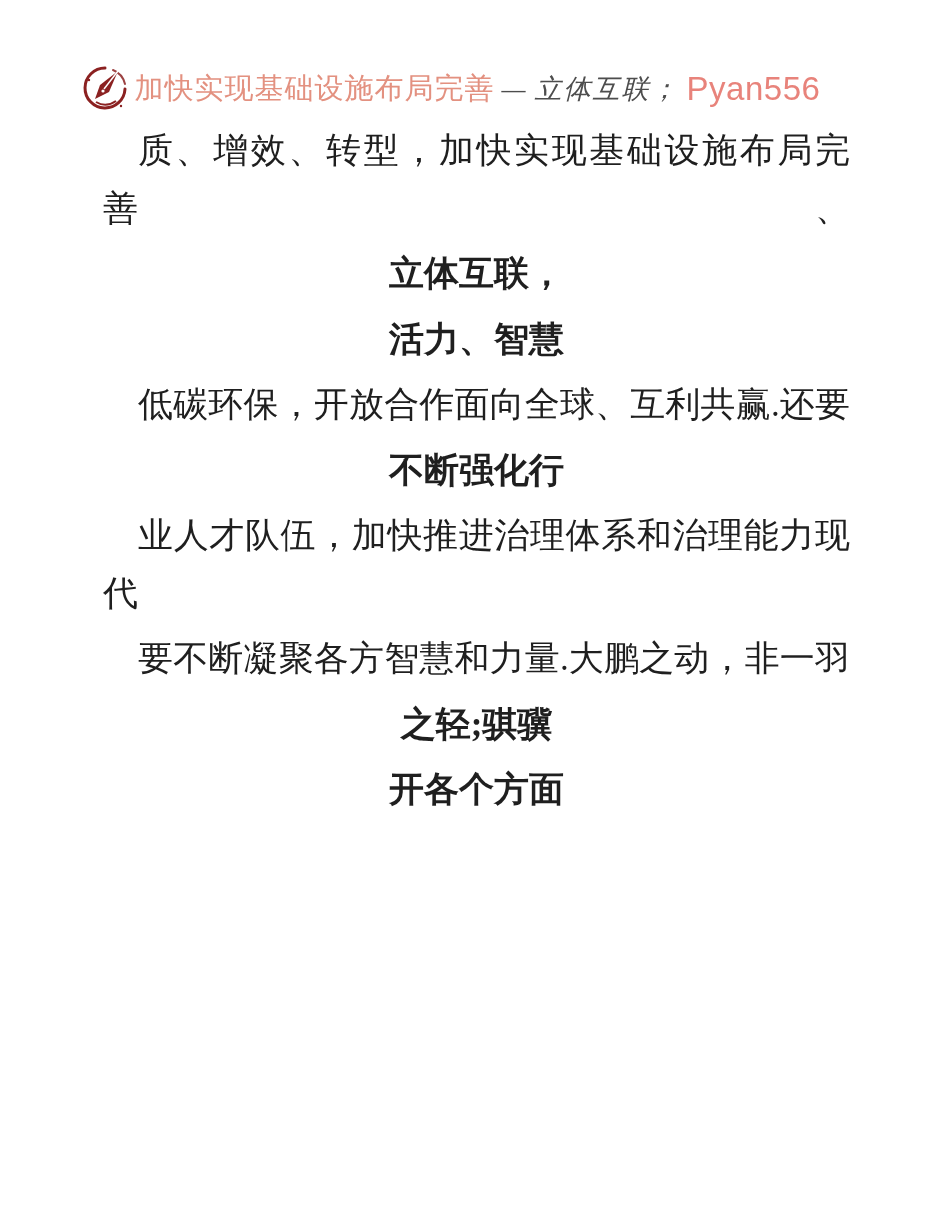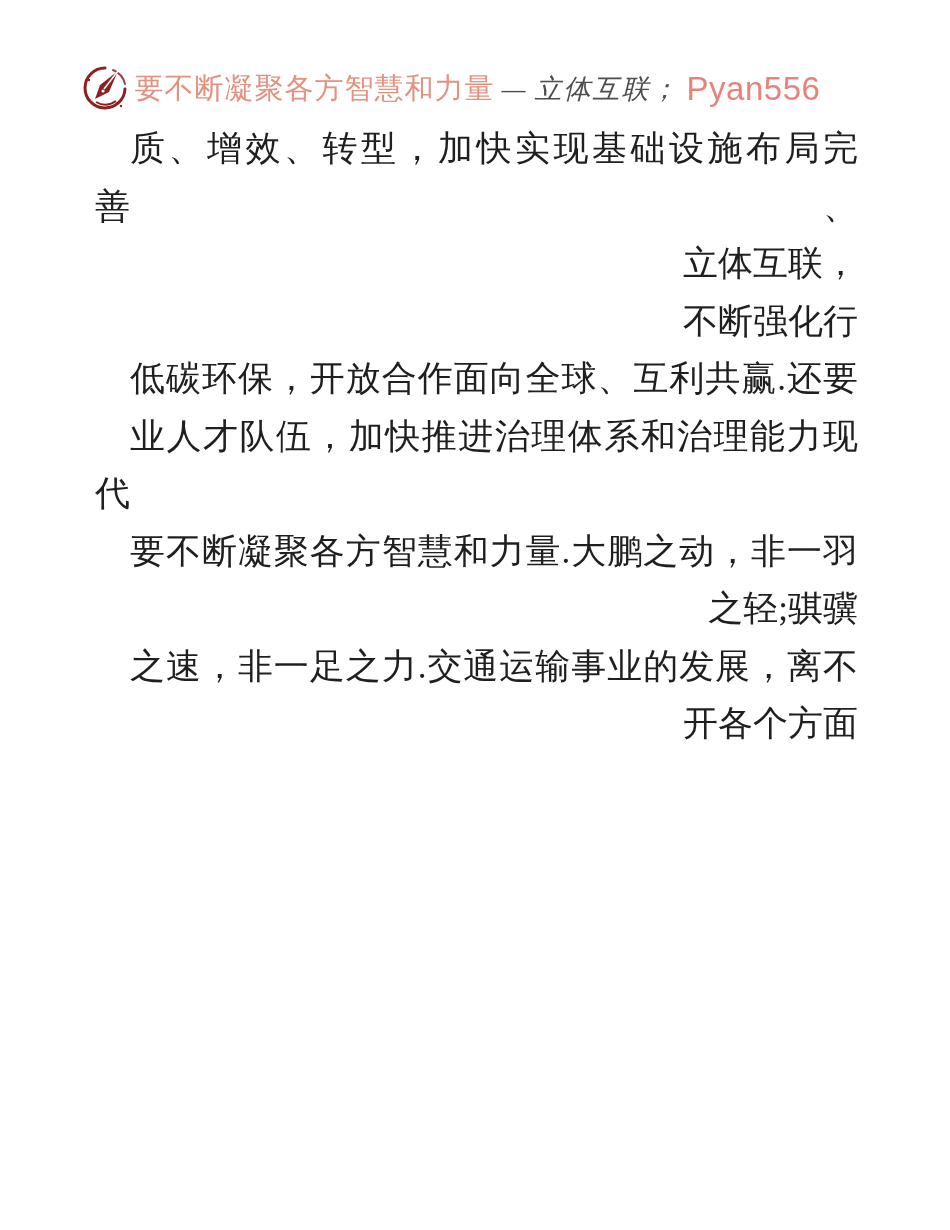--- a/index.html
+++ b/index.html
@@ -61,76 +61,77 @@
   .doc {
     width: 763px;
     margin-left: 95px;
     margin-top: 6px;
     font-size: 35px;
     line-height: 57.5px;
     color: #1f1f1f;
     font-family: "Liberation Serif", serif;
   }
   .para { margin: 0; }
-  .line { margin: 0; }
+  .line { margin: 8px; }
   .line.first {
     text-indent: 35px;
     text-align: justify;
     text-align-last: justify;
   }
   .line.rest {
-    text-align: right;
+    text-align: center;
+    font-weight: bold;
   }
 </style>
 </head>
 <body>
 
 <div class="watermark header">
   <span class="logo">
     <svg width="46" height="48" viewBox="0 0 46 48">
       <path d="M23 3 A 20 20 0 1 0 43 24" fill="none" stroke="currentColor" stroke-width="3" stroke-linecap="round"></path>
       <path d="M43 19 A 20 20 0 0 0 31 5" fill="none" stroke="currentColor" stroke-width="2" stroke-linecap="round" opacity="0.85"></path>
       <path d="M36 6 L18 20 L13 34 L27 27 Z" fill="currentColor"></path>
       <path d="M36 6 L22 24" stroke="#ffffff" stroke-width="1.5"></path>
       <circle cx="21" cy="26" r="1.6" fill="#ffffff"></circle>
       <path d="M14 37 Q 24 43 34 36" fill="none" stroke="currentColor" stroke-width="2"></path>
       <circle cx="7" cy="15" r="1.2" fill="currentColor"></circle>
       <circle cx="39" cy="41" r="1.2" fill="currentColor"></circle>
     </svg>
   </span>
-  <span class="wm-brand">要不断凝聚各方智慧和力量</span>
+  <span class="wm-brand">加快实现基础设施布局完善</span>
   <span class="wm-sep">—</span>
   <span class="wm-label">立体互联；</span>
   <span class="wm-id">Pyan556</span>
 </div>
 
 <div class="doc">
 
   <div class="para">
     <div class="line first">质、增效、转型，加快实现基础设施布局完善、</div>
     <div class="line rest">立体互联，</div>
   </div>
 
 
   <div class="para">
+    <div class="line rest">活力、智慧</div>
   </div>
 
 
   <div class="para">
+    <div class="line first">低碳环保，开放合作面向全球、互利共赢.还要</div>
     <div class="line rest">不断强化行</div>
-    <div class="line first">低碳环保，开放合作面向全球、互利共赢.还要</div>
   </div>
 
   <div class="para">
     <div class="line first">业人才队伍，加快推进治理体系和治理能力现代</div>
   </div>
 
   <div class="para">
     <div class="line first">要不断凝聚各方智慧和力量.大鹏之动，非一羽</div>
     <div class="line rest">之轻;骐骥</div>
   </div>
 
   <div class="para">
-    <div class="line first">之速，非一足之力.交通运输事业的发展，离不</div>
     <div class="line rest">开各个方面</div>
   </div>
 
 </div>
 
 </body></html>

